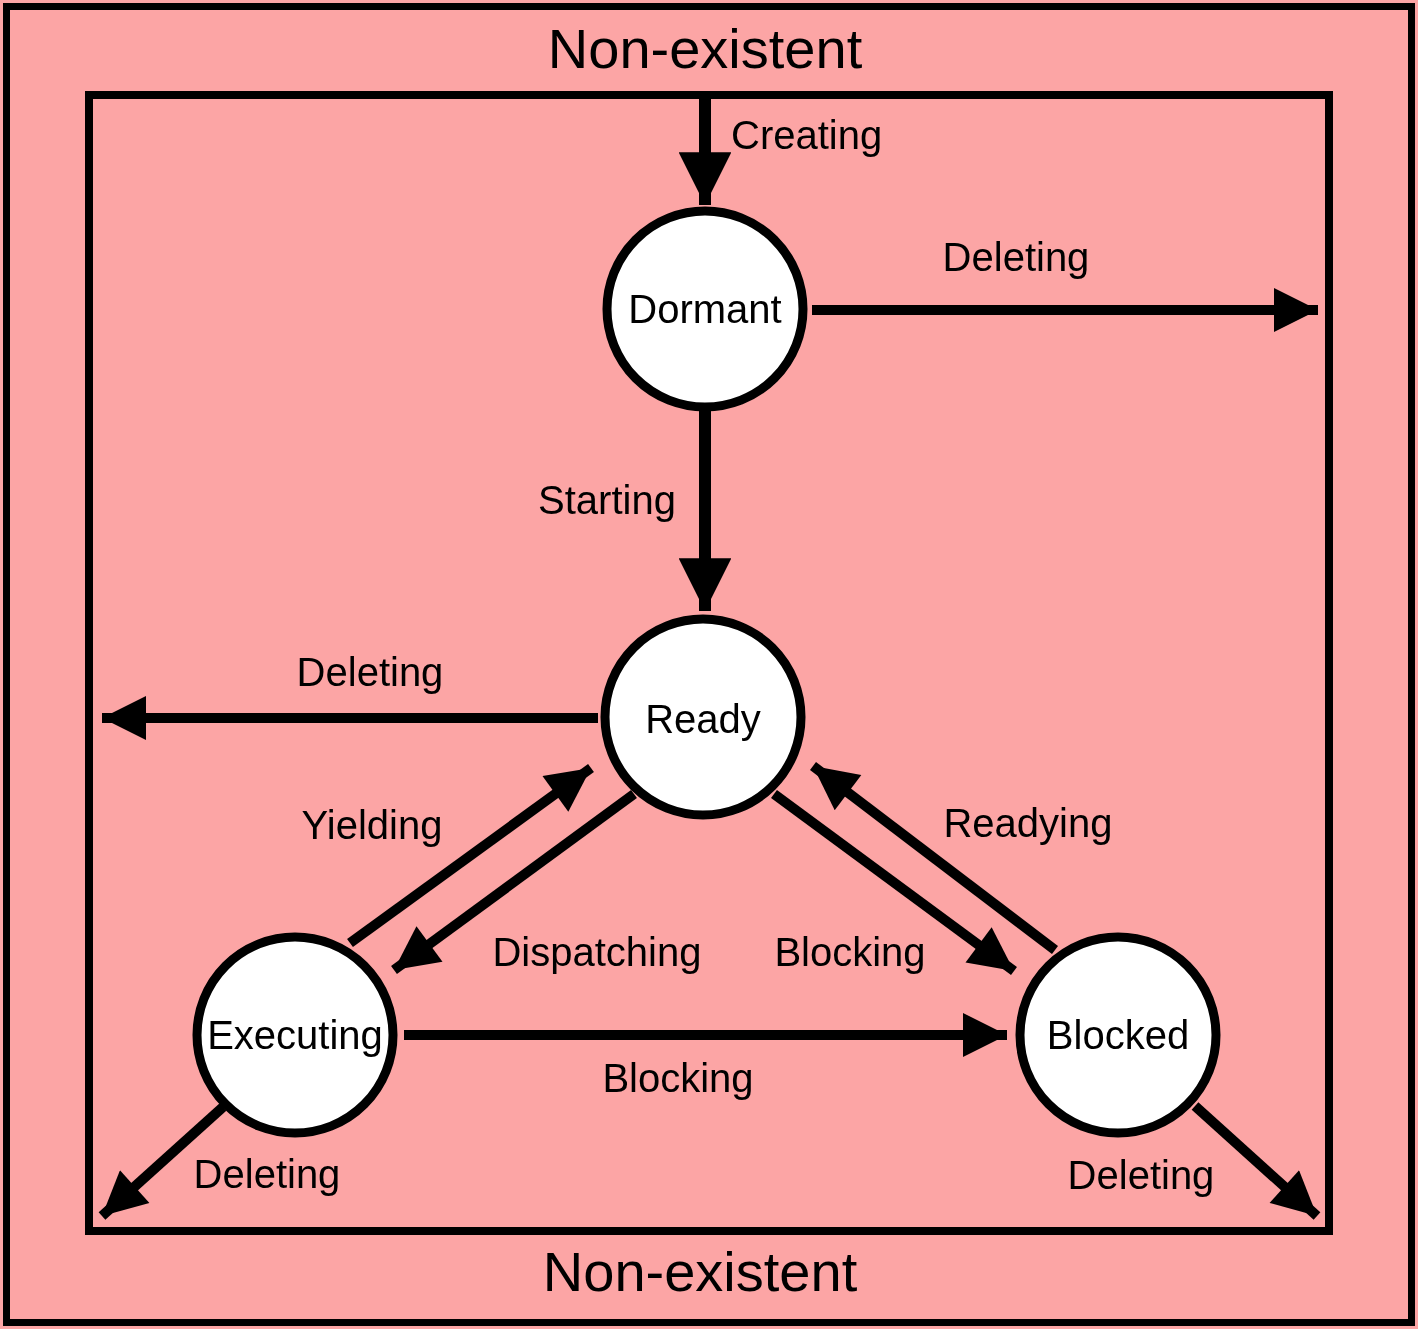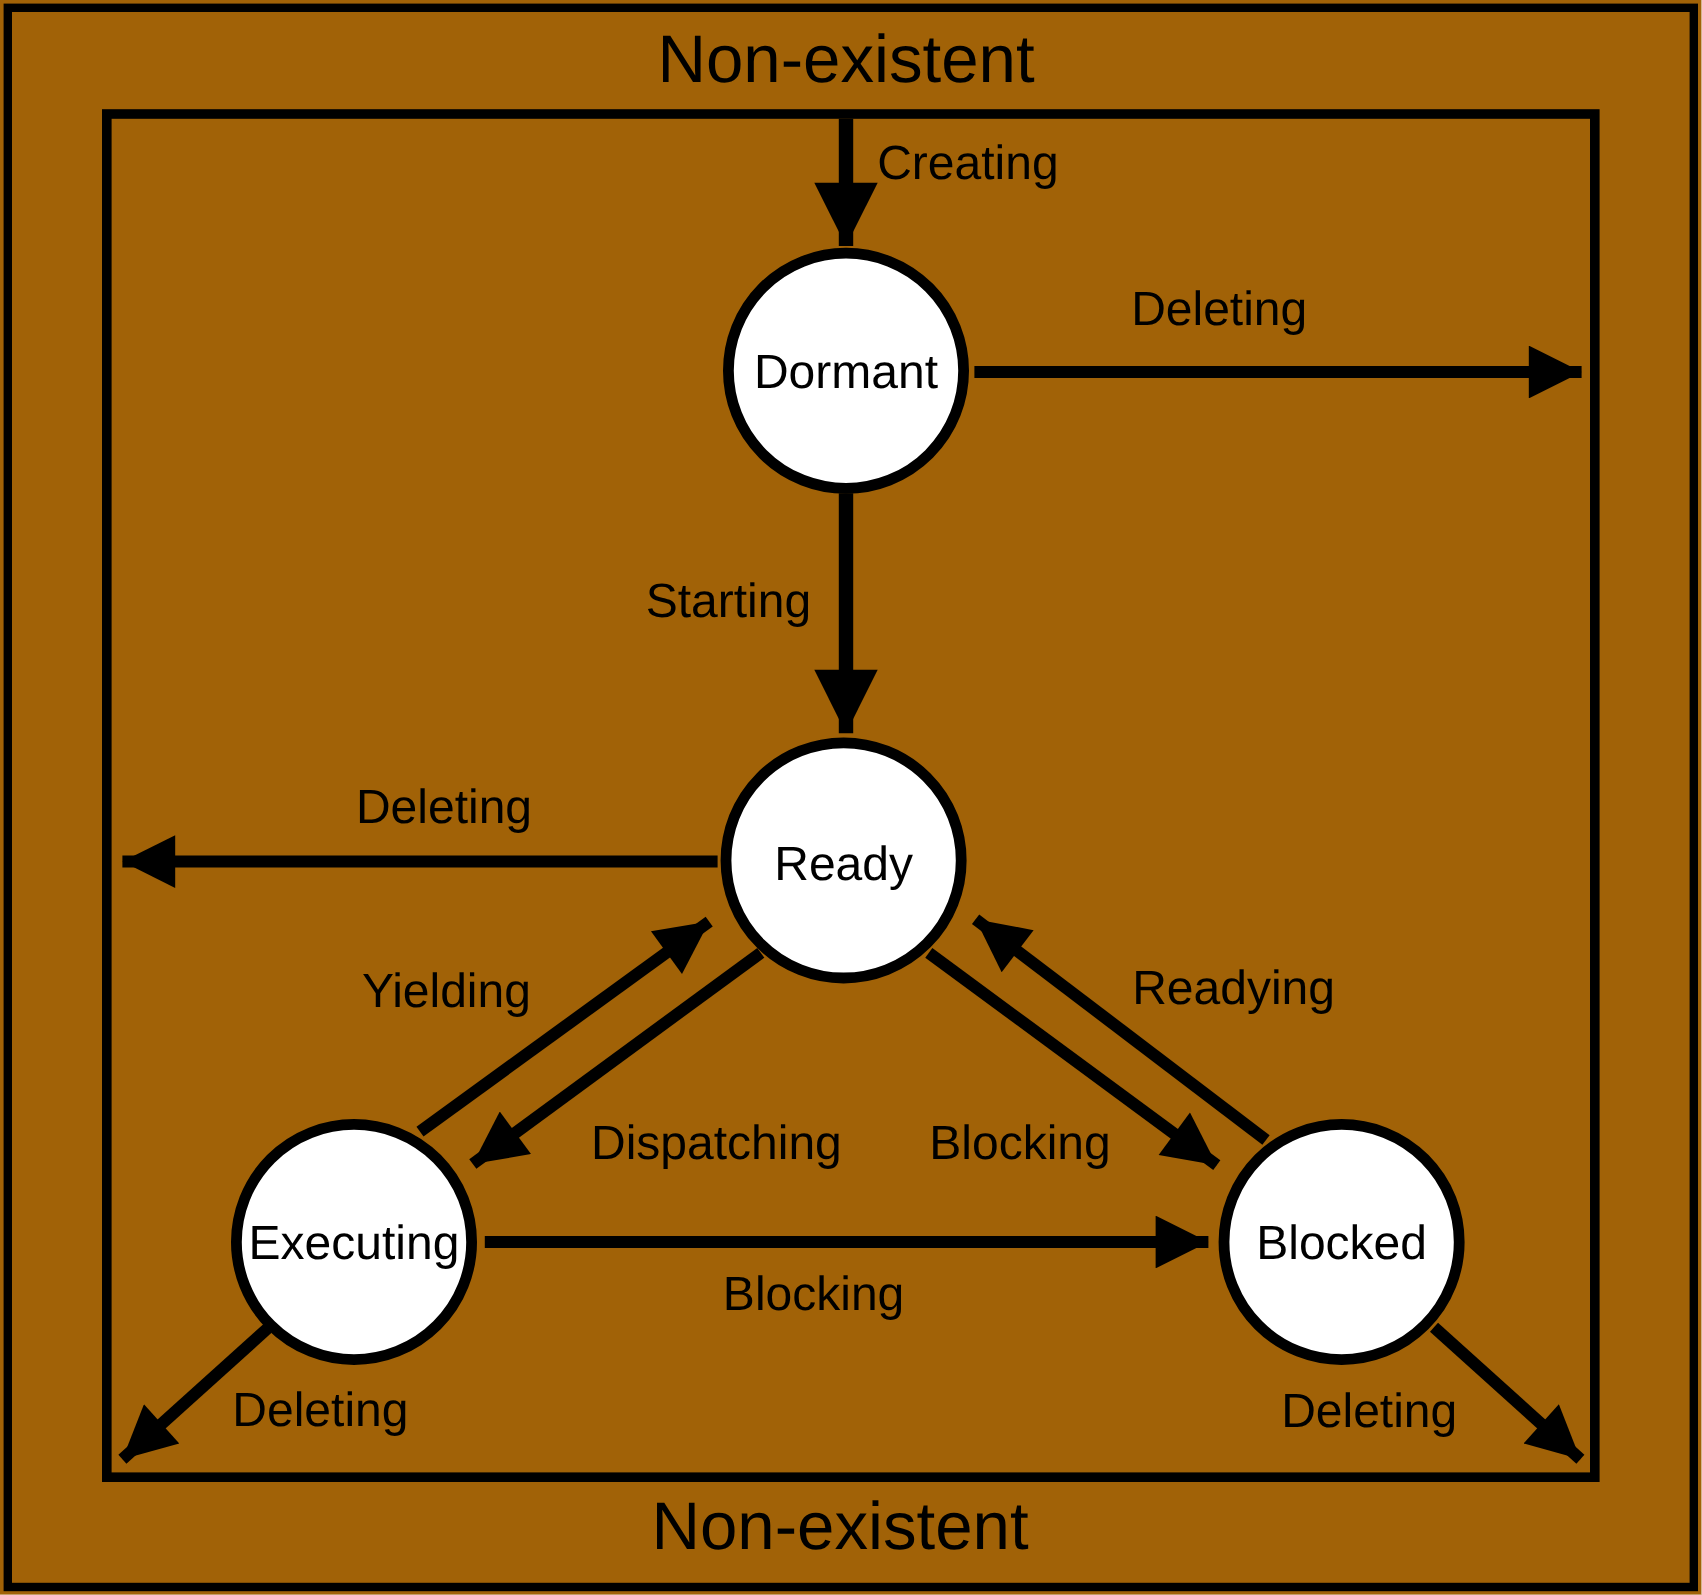--- a/index.html
+++ b/index.html
@@ -4,21 +4,21 @@
 <style>
   html, body {
     margin: 0;
     padding: 0;
     background: #ffffff;
   }
   .canvas {
     position: relative;
     width: 1418px;
     height: 1329px;
-    background: #a16207;
+    background: #fca5a5;
     font-family: "Liberation Sans", sans-serif;
   }
   svg text {
     font-family: "Liberation Sans", sans-serif;
     fill: #000000;
   }
   .state-label, .transition-label {
     font-size: 40px;
   }
   .boundary-title {

